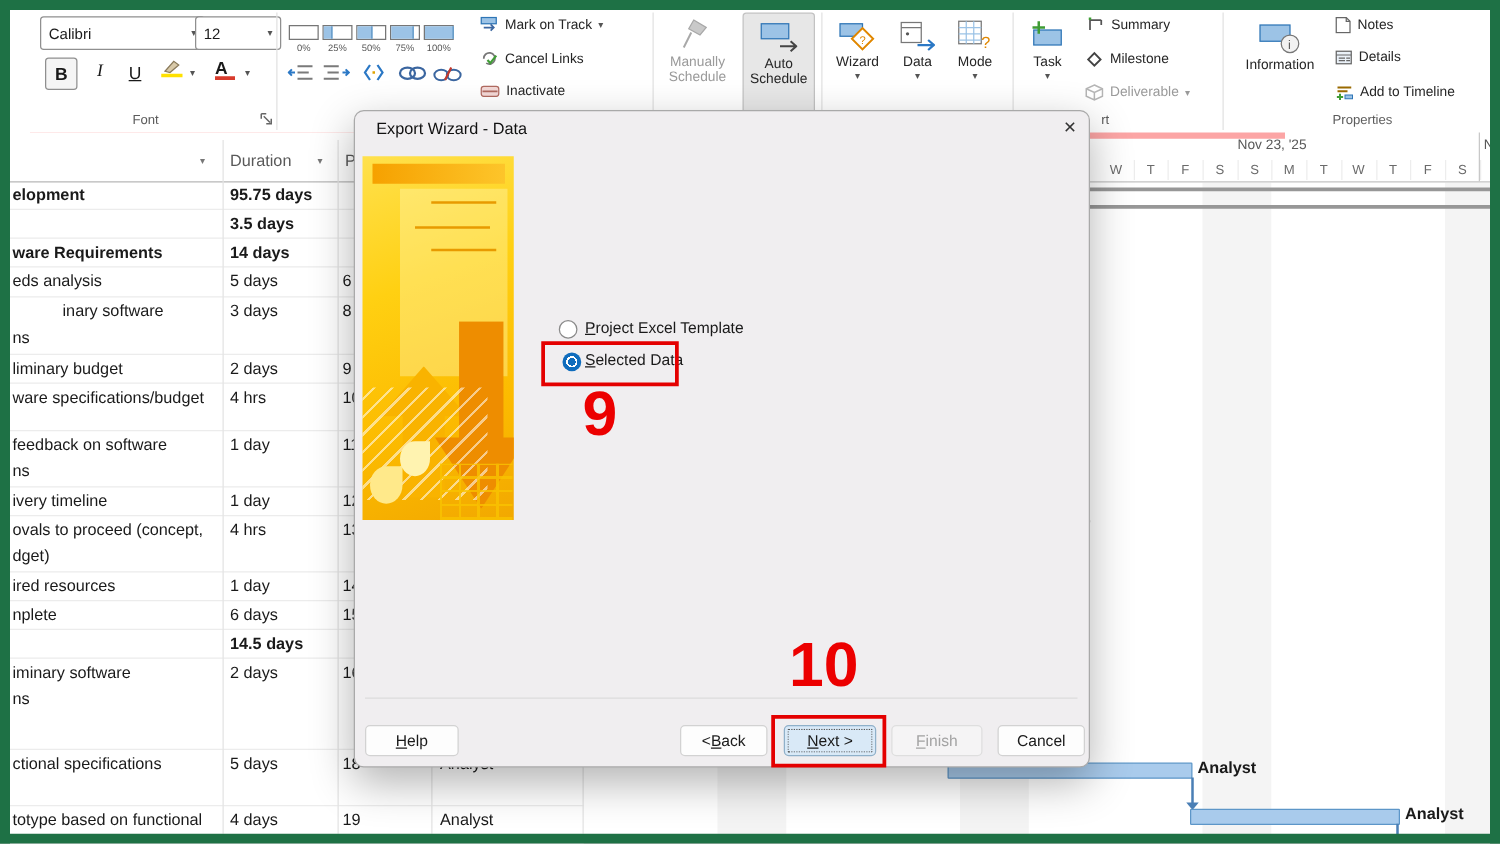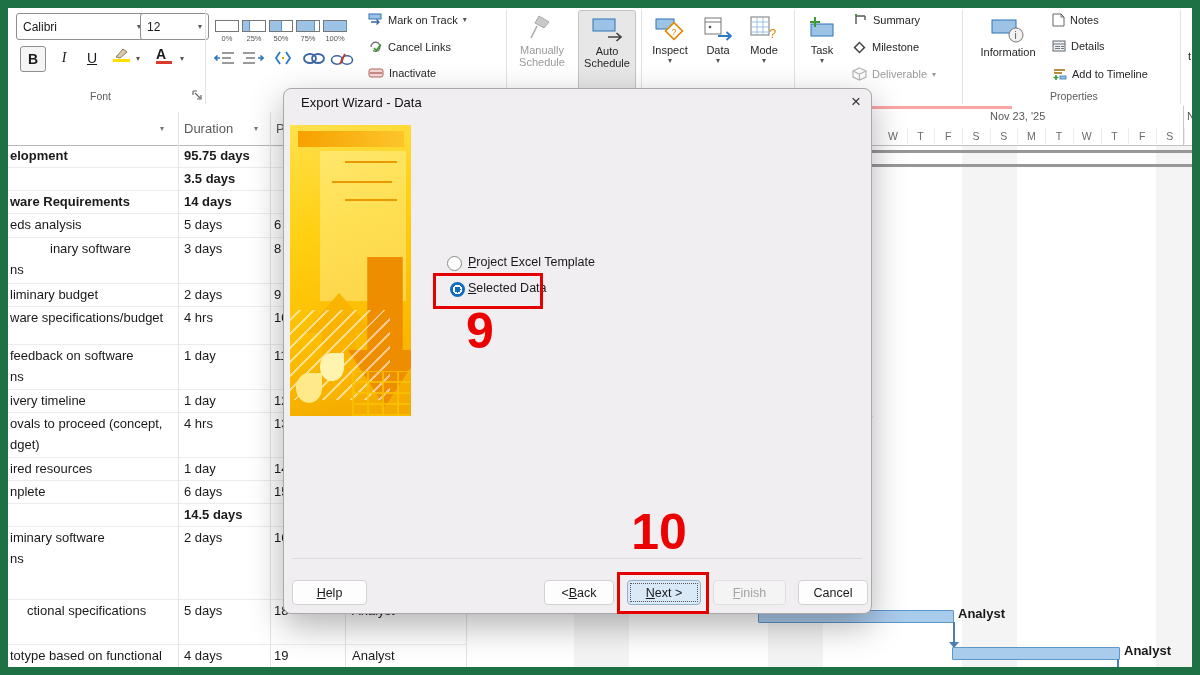--- a/index.html
+++ b/index.html
@@ -2,22 +2,22 @@
 <html><head>
 <meta charset="utf-8">
 <style>
   html,body{margin:0;padding:0;background:#666;}
   #stage{position:relative;width:1200px;height:675px;background:#fff;overflow:hidden;
          font-family:"Liberation Sans",sans-serif;color:#1a1a1a;}
   .abs{position:absolute;}
   
   .frame{position:absolute;background:#1e7145;z-index:60;}
   
-  #ribbon{position:absolute;left:8px;top:8px;width:1004px;height:98px;background:#fff;
-          border-bottom:3px solid #fca5a5;z-index:1;}
+  #ribbon{position:absolute;left:24px;top:8px;width:1004px;height:98px;background:#fff;
+          border-bottom:5px solid #fca5a5;z-index:1;}
   .rdiv{position:absolute;top:2px;width:1px;height:94px;background:#e2e2e2;}
   .rlabel{position:absolute;font-size:10.5px;color:#5c5c5c;}
   .rtext{font-size:11px;color:#262626;white-space:nowrap;}
   .gray{color:#9a9a9a !important;}
   .chev{font-size:8px;color:#555;}
   .combo{position:absolute;border:1px solid #8f8f8f;border-radius:3px;background:#fff;
          font-size:12px;display:flex;align-items:center;padding:0 6px;justify-content:space-between;}
   .fbtn{position:absolute;font-size:14px;display:flex;align-items:center;justify-content:center;
         width:24px;height:24px;border-radius:3px;}
   .pctwrap{position:absolute;width:26px;text-align:center;}
@@ -202,21 +202,21 @@
       <div>Schedule</div>
     </div>
     <div class="rdiv" style="left:633px;"></div>
 
     <div class="bigbtn" style="left:638px;top:6px;width:48px;">
       <svg width="30" height="26" style="margin:2px auto;">
           <rect x="1" y="3" width="18" height="10" fill="#9cc3e6" stroke="#2e75b6"></rect>
           <rect x="13" y="9" width="12" height="12" transform="rotate(45 19 15)" fill="#fff" stroke="#e08700" stroke-width="1.6"></rect>
           <text x="16.5" y="19" font-size="9" fill="#e08700">?</text>
         </svg>
-      <div>Inspect</div>
+      <div>Wizard</div>
       <div class="chev">▾</div>
     </div>
     <div class="bigbtn" style="left:690px;top:6px;width:40px;">
       <svg width="28" height="26" style="margin:2px auto;">
           <rect x="1" y="2" width="16" height="16" fill="#fff" stroke="#777"></rect>
           <path d="M1 6 h16" stroke="#777"></path>
           <circle cx="6" cy="11" r="1.3" fill="#555"></circle>
           <path d="M14 20 h12 M22.5 16 L27 20 L22.5 24" stroke="#2b78c5" stroke-width="1.8" fill="none"></path>
         </svg>
       <div>Data</div>
@@ -370,21 +370,21 @@
         <div class="trow" style="left: 0px; top: 398px; height: 22px; width: 459px;">
           <div class="cell bold" style="left: 176px; top: 3px;">14.5 days</div>
         </div>
         <div class="trow" style="left: 0px; top: 421px; height: 72px; width: 459px;">
           <div class="cell" style="left: 2px; top: 3px;">iminary software</div>
           <div class="cell" style="left: 2px; top: 24px;">ns</div>
           <div class="cell" style="left: 176px; top: 3px;">2 days</div>
           <div class="cell" style="left: 266px; top: 3px;">16</div>
         </div>
         <div class="trow" style="left: 0px; top: 494px; height: 44px; width: 459px;">
-          <div class="cell" style="left: 19px; top: 3px;">ctional specifications</div>
+          <div class="cell" style="left: 2px; top: 3px;">ctional specifications</div>
           <div class="cell" style="left: 176px; top: 3px;">5 days</div>
           <div class="cell" style="left: 266px; top: 3px;">18</div>
           <div class="cell" style="left: 344px; top: 3px;">Analyst</div>
         </div>
         <div class="trow" style="left: 0px; top: 539px; height: 29px; width: 459px;">
           <div class="cell" style="left: 2px; top: 3px;">totype based on functional</div>
           <div class="cell" style="left: 176px; top: 3px;">4 days</div>
           <div class="cell" style="left: 266px; top: 3px;">19</div>
           <div class="cell" style="left: 344px; top: 3px;">Analyst</div>
         </div>

